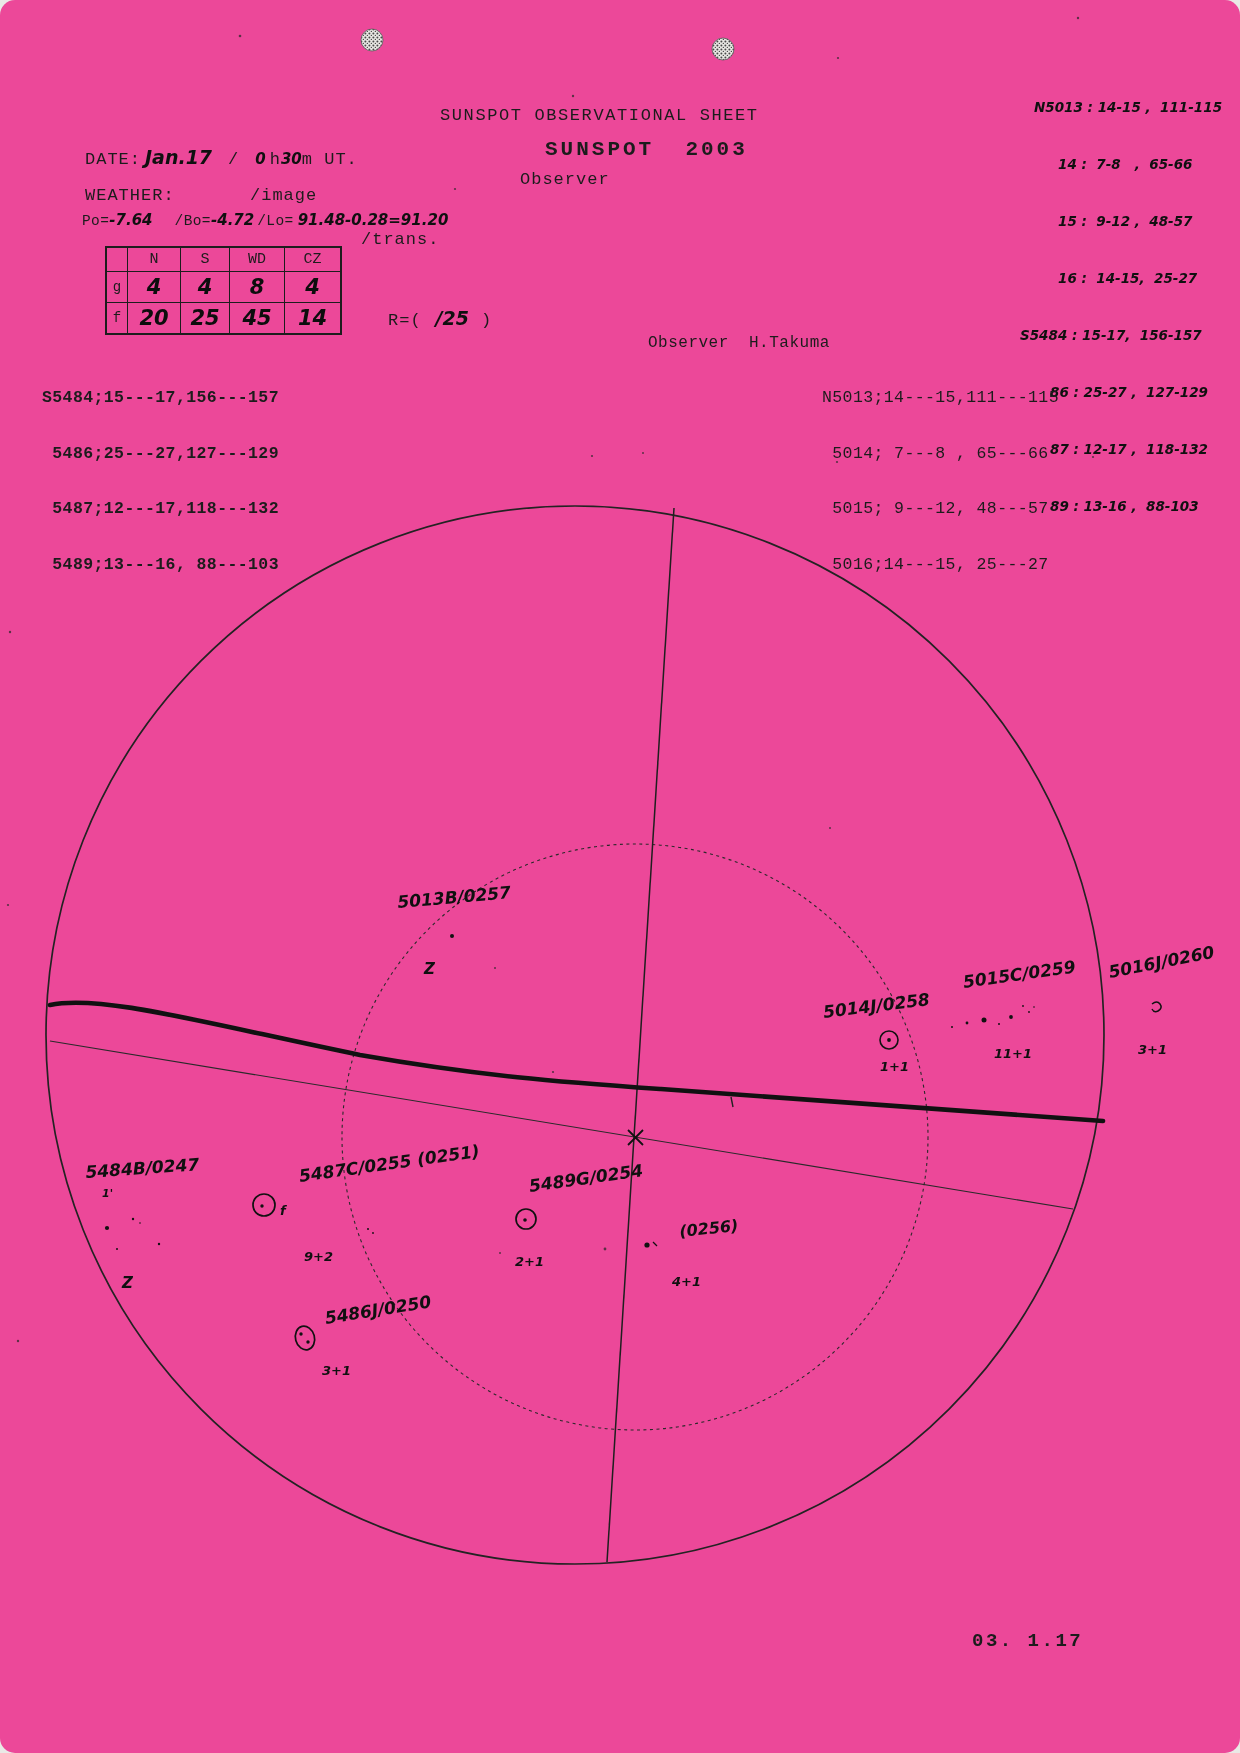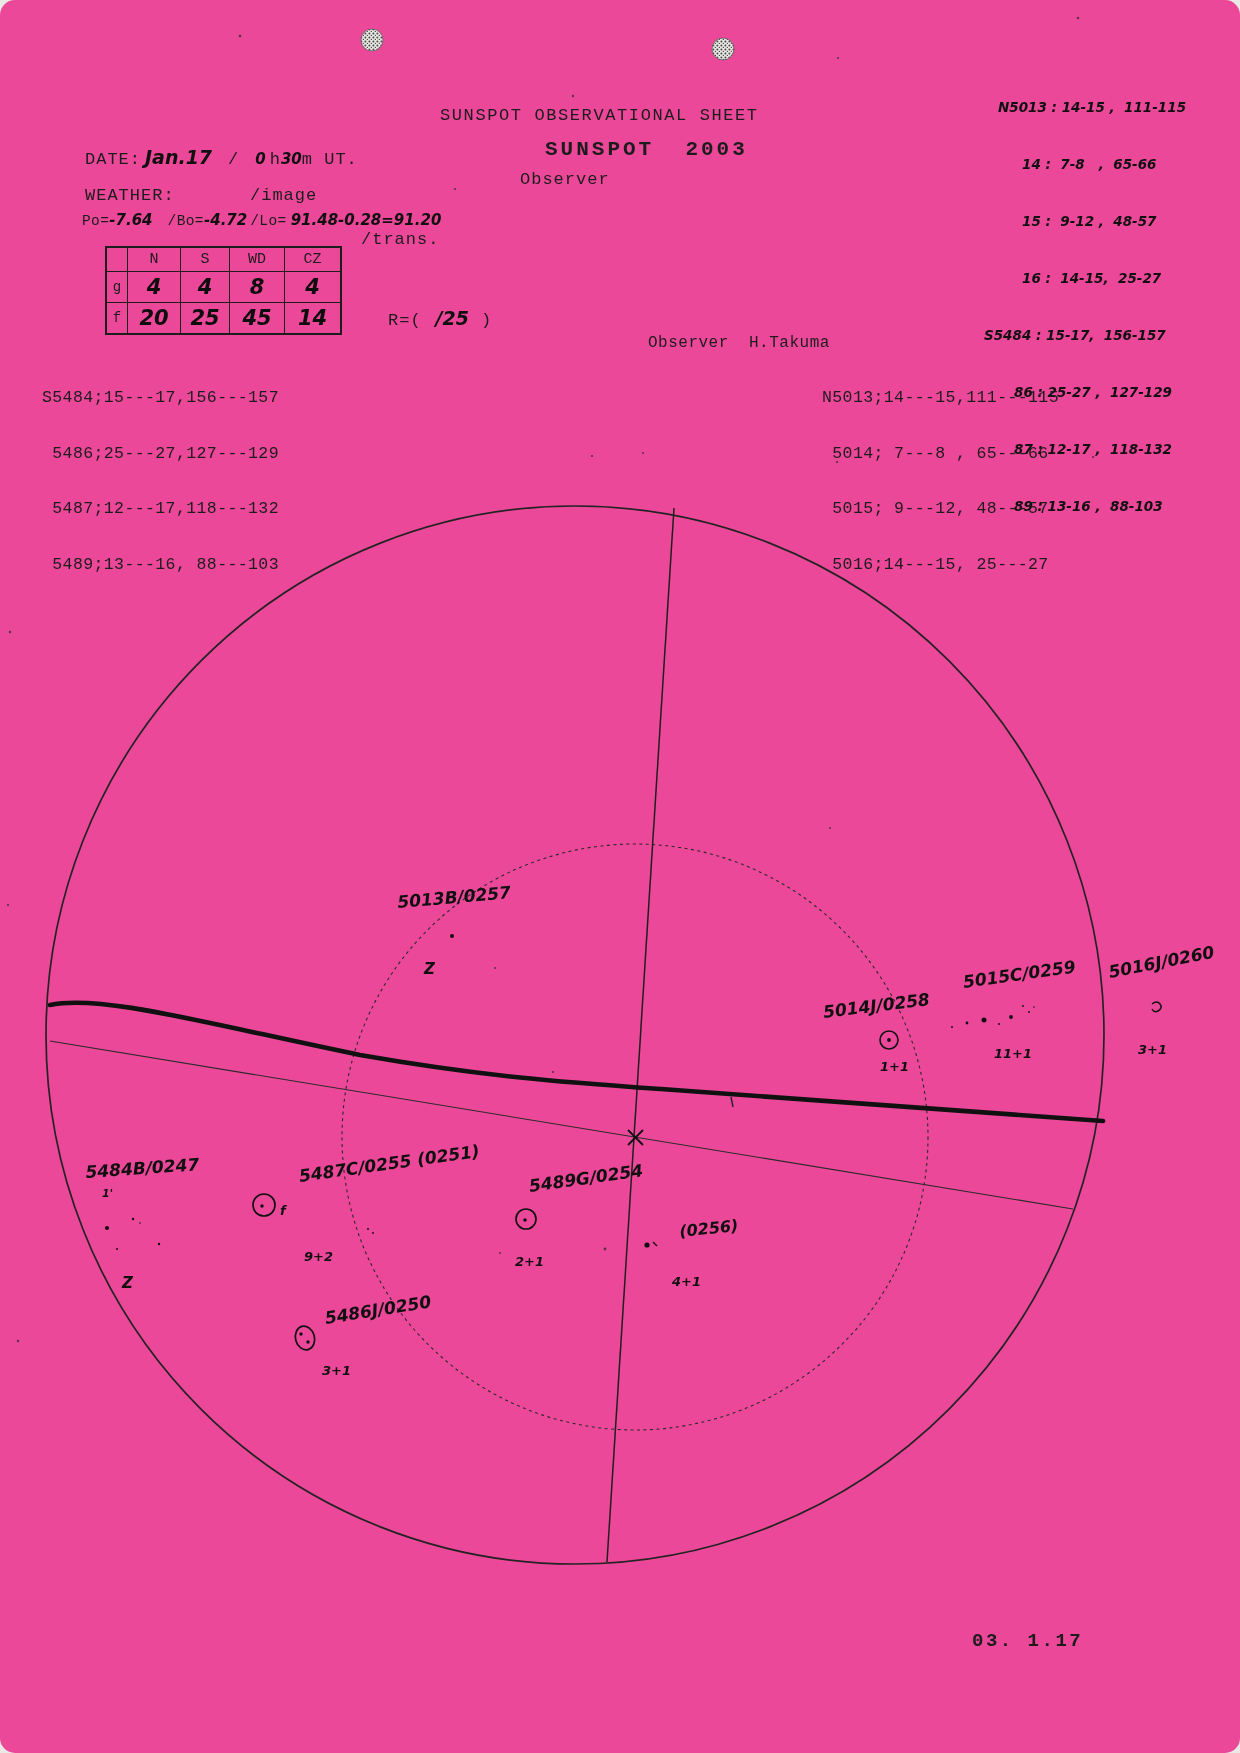--- a/index.html
+++ b/index.html
@@ -21,21 +21,21 @@
   .hw15{font-size:15px;}
   
   table.counts{border-collapse:collapse;border:2px solid #1d1d1d;background:transparent;}
   table.counts td{border:1.6px solid #1d1d1d;text-align:center;vertical-align:middle;padding:0;}
   .ch{font-family:"Liberation Mono","DejaVu Sans Mono",monospace;font-size:15px;color:#1c1c1c;}
   .rl{font-family:"Liberation Mono","DejaVu Sans Mono",monospace;font-size:14px;color:#1c1c1c;}
   .cv{font-family:"DejaVu Sans",sans-serif;font-style:italic;font-weight:700;font-size:21px;color:#0d0d0d;}
   
   .typed-list div{font-size:16.5px;height:19.5px;letter-spacing:.4px;}
   
-  .hw-notes div{font-size:13.5px;height:19px;white-space:pre;}
+  .hw-notes div{font-size:13.5px;height:19px;white-space:pre;margin-left:36px;}
   .hw-notes div:nth-child(1){padding-left:14px;}
   .hw-notes div:nth-child(2),.hw-notes div:nth-child(3),.hw-notes div:nth-child(4){padding-left:38px;}
   .hw-notes div:nth-child(6),.hw-notes div:nth-child(7),.hw-notes div:nth-child(8){padding-left:30px;}
   
   svg text.hw{font-family:"DejaVu Sans",sans-serif;font-style:italic;font-weight:600;fill:#101010;}
   .d17{font-size:17px;} .d16{font-size:16px;} .d15{font-size:15px;} .d13{font-size:13px;} .d11{font-size:11px;}
   .footer-date{font-size:19px;font-weight:bold;letter-spacing:2.5px;}
 </style>
 </head>
 <body>
@@ -58,21 +58,21 @@
 
   <div class="abs" style="left:85px;top:186px;width:420px;height:22px;">
     <span class="abs mono typed17" style="left:0;top:0;">WEATHER:</span>
     <span class="abs mono typed17" style="left:165px;top:0;">/image</span>
     <span class="abs mono typed17" style="left:276px;top:0;margin-top:44px;">/trans.</span>
   </div>
 
   <div class="abs row" style="left:82px;top:211px;">
     <span class="mono typed15">Po=</span>
     <span class="hw hw15">-7.64</span>
-    <span class="mono typed15" style="margin-left:15px;">/Bo=</span>
+    <span class="mono typed15" style="margin-left:22px;">/Bo=</span>
     <span class="hw hw15">-4.72</span>
     <span class="mono typed15" style="margin-left:3px;">/Lo=</span>
     <span class="hw hw15" style="margin-left:4px;">91.48-0.28=91.20</span>
   </div>
 
   <table class="counts abs" style="left:105px;top:246px;">
     <tbody>
         <tr style="height:24px;">
       <td style="width:20px;"></td>
       <td class="ch" style="width:52px;">N</td>
@@ -109,21 +109,21 @@
     <div>N5013 : 14-15 ,  111-115</div>
     <div>14 :  7-8   ,  65-66</div>
     <div>15 :  9-12 ,  48-57</div>
     <div>16 :  14-15,  25-27</div>
     <div>S5484 : 15-17,  156-157</div>
     <div>86 : 25-27 ,  127-129</div>
     <div>87 : 12-17 ,  118-132</div>
     <div>89 : 13-16 ,  88-103</div>
   </div>
 
-  <div class="abs mono typed-list" style="left:42px;top:352px;">
+  <div class="abs mono typed-list" style="left:42px;top:352px;font-weight:bold;">
     <div>S5484;15---17,156---157</div>
     <div> 5486;25---27,127---129</div>
     <div> 5487;12---17,118---132</div>
     <div> 5489;13---16, 88---103</div>
   </div>
   <div class="abs mono typed-list" style="left:822px;top:352px;">
     <div>N5013;14---15,111---115</div>
     <div> 5014; 7---8 , 65---66</div>
     <div> 5015; 9---12, 48---57</div>
     <div> 5016;14---15, 25---27</div>

